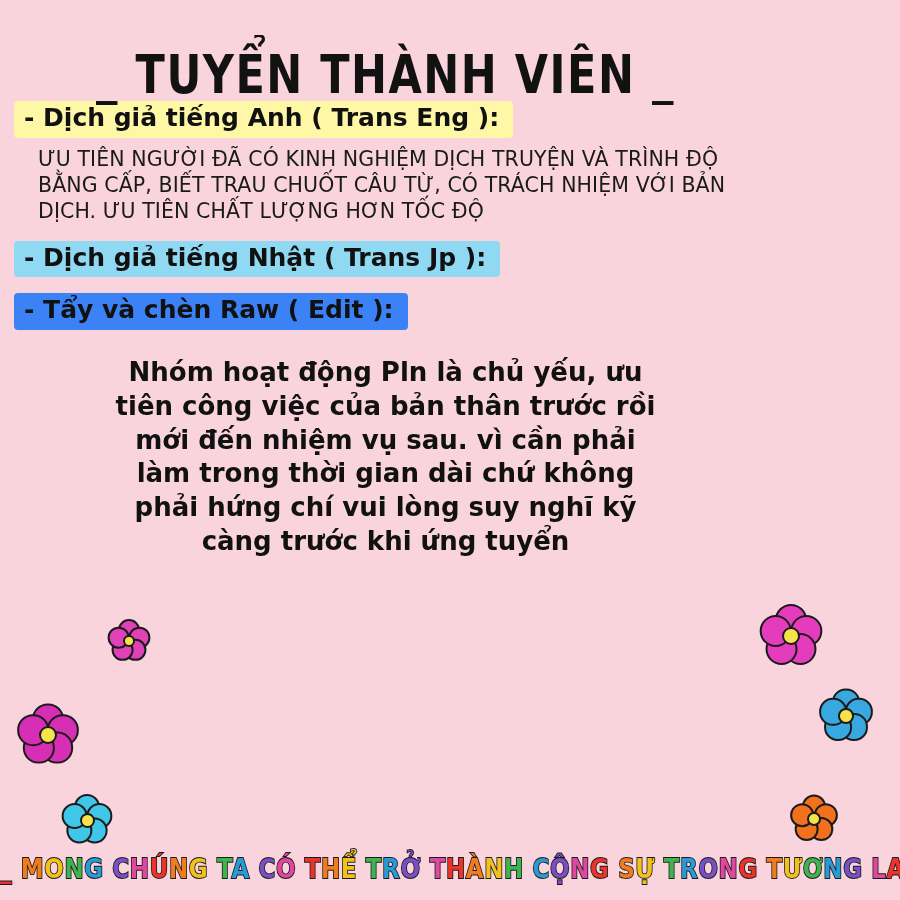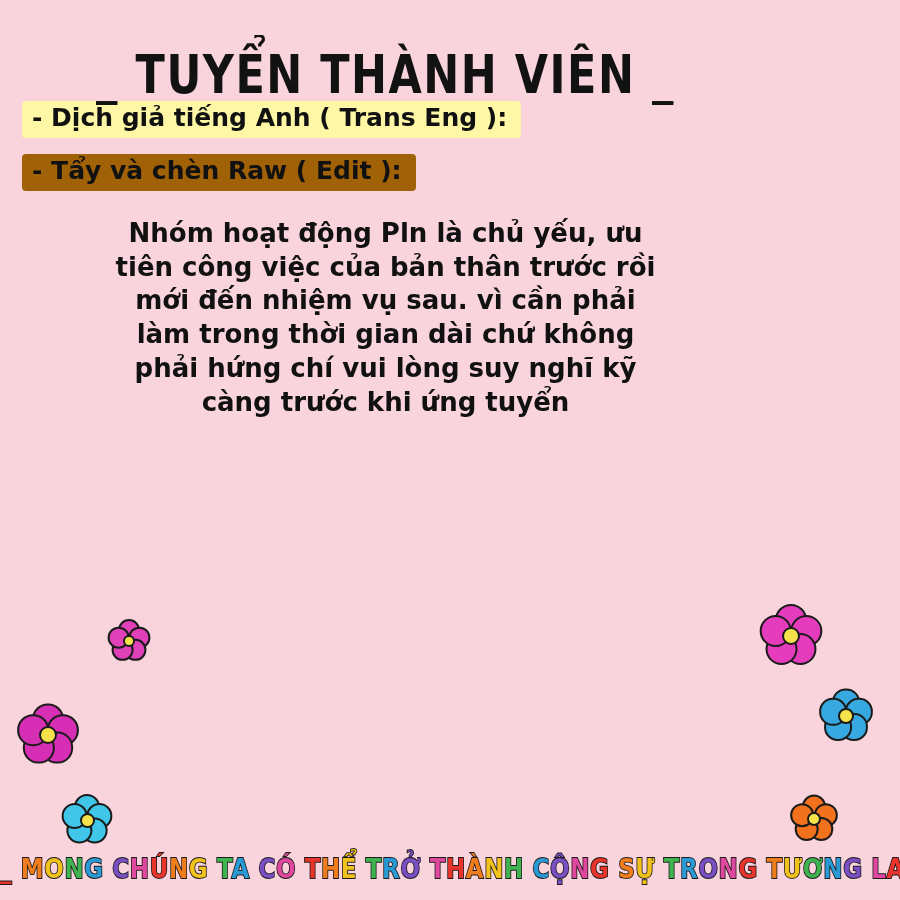--- a/index.html
+++ b/index.html
@@ -47,21 +47,21 @@
     margin-top: 34px;
     padding: 0 28px;
     text-transform: uppercase;
     letter-spacing: 0.2px;
     font-weight: 500;
   }
 
   
   .section {
     margin-top: 16px;
-    padding-left: 22px;
+    padding-left: 14px;
   }
   .sec-head {
     display: inline-block;
     font-size: 25px;
     font-weight: bold;
     color: #111;
     padding: 3px 14px 5px 10px;
     border-radius: 4px;
     line-height: 1.15;
     white-space: nowrap;
@@ -145,27 +145,29 @@
 </head>
 <body>
 
 <div id="poster">
 
   <div class="title">_ Tuyển thành viên _</div>
 
 
   <div class="section">
     <div class="sec-head" style="background: rgb(253, 247, 166);">- Dịch giả tiếng Anh ( Trans Eng ):</div>
+    <div class="sec-body">Ưu tiên người đã có kinh nghiệm dịch truyện và trình độ bằng cấp, biết trau chuốt câu từ, có trách nhiệm với bản dịch. ưu tiên chất lượng hơn tốc độ</div>
   </div>
 
   <div class="section">
+    <div class="sec-head" style="background: rgb(143, 217, 242);">- Dịch giả tiếng Nhật ( Trans Jp ):</div>
   </div>
 
   <div class="section">
-    <div class="sec-head" style="background: #a16207;">- Tẩy và chèn Raw ( Edit ):</div>
+    <div class="sec-head" style="background: #3b82f6;">- Tẩy và chèn Raw ( Edit ):</div>
   </div>
 
   <div class="closing">Nhóm hoạt động Pln là chủ yếu, ưu tiên công việc của bản thân trước rồi mới đến nhiệm vụ sau. vì cần phải làm trong thời gian dài chứ không phải hứng chí vui lòng suy nghĩ kỹ càng trước khi ứng tuyển</div>
 
   <div class="footer"><span style="color: rgb(232, 52, 42);">_</span><span> </span><span style="color: rgb(240, 125, 29);">M</span><span style="color: rgb(242, 194, 28);">o</span><span style="color: rgb(63, 179, 79);">n</span><span style="color: rgb(42, 154, 212);">g</span><span> </span><span style="color: rgb(122, 79, 196);">c</span><span style="color: rgb(224, 71, 158);">h</span><span style="color: rgb(232, 52, 42);">ú</span><span style="color: rgb(240, 125, 29);">n</span><span style="color: rgb(242, 194, 28);">g</span><span> </span><span style="color: rgb(63, 179, 79);">t</span><span style="color: rgb(42, 154, 212);">a</span><span> </span><span style="color: rgb(122, 79, 196);">c</span><span style="color: rgb(224, 71, 158);">ó</span><span> </span><span style="color: rgb(232, 52, 42);">t</span><span style="color: rgb(240, 125, 29);">h</span><span style="color: rgb(242, 194, 28);">ể</span><span> </span><span style="color: rgb(63, 179, 79);">t</span><span style="color: rgb(42, 154, 212);">r</span><span style="color: rgb(122, 79, 196);">ở</span><span> </span><span style="color: rgb(224, 71, 158);">t</span><span style="color: rgb(232, 52, 42);">h</span><span style="color: rgb(240, 125, 29);">à</span><span style="color: rgb(242, 194, 28);">n</span><span style="color: rgb(63, 179, 79);">h</span><span> </span><span style="color: rgb(42, 154, 212);">c</span><span style="color: rgb(122, 79, 196);">ộ</span><span style="color: rgb(224, 71, 158);">n</span><span style="color: rgb(232, 52, 42);">g</span><span> </span><span style="color: rgb(240, 125, 29);">s</span><span style="color: rgb(242, 194, 28);">ự</span><span> </span><span style="color: rgb(63, 179, 79);">t</span><span style="color: rgb(42, 154, 212);">r</span><span style="color: rgb(122, 79, 196);">o</span><span style="color: rgb(224, 71, 158);">n</span><span style="color: rgb(232, 52, 42);">g</span><span> </span><span style="color: rgb(240, 125, 29);">t</span><span style="color: rgb(242, 194, 28);">ư</span><span style="color: rgb(63, 179, 79);">ơ</span><span style="color: rgb(42, 154, 212);">n</span><span style="color: rgb(122, 79, 196);">g</span><span> </span><span style="color: rgb(224, 71, 158);">l</span><span style="color: rgb(232, 52, 42);">a</span></div>
 
 <div class="flower" style="left: 108px; top: 620px; width: 42px; height: 42px;">
       <div class="petals">
         <i style="width: 21.84px; height: 21.84px; margin: -10.92px 0px 0px -10.92px; background: rgb(224, 64, 184); transform: translate(6.68657e-16px, -10.92px);"></i>
         <i style="width: 21.84px; height: 21.84px; margin: -10.92px 0px 0px -10.92px; background: rgb(224, 64, 184); transform: translate(10.3855px, -3.37447px);"></i>

